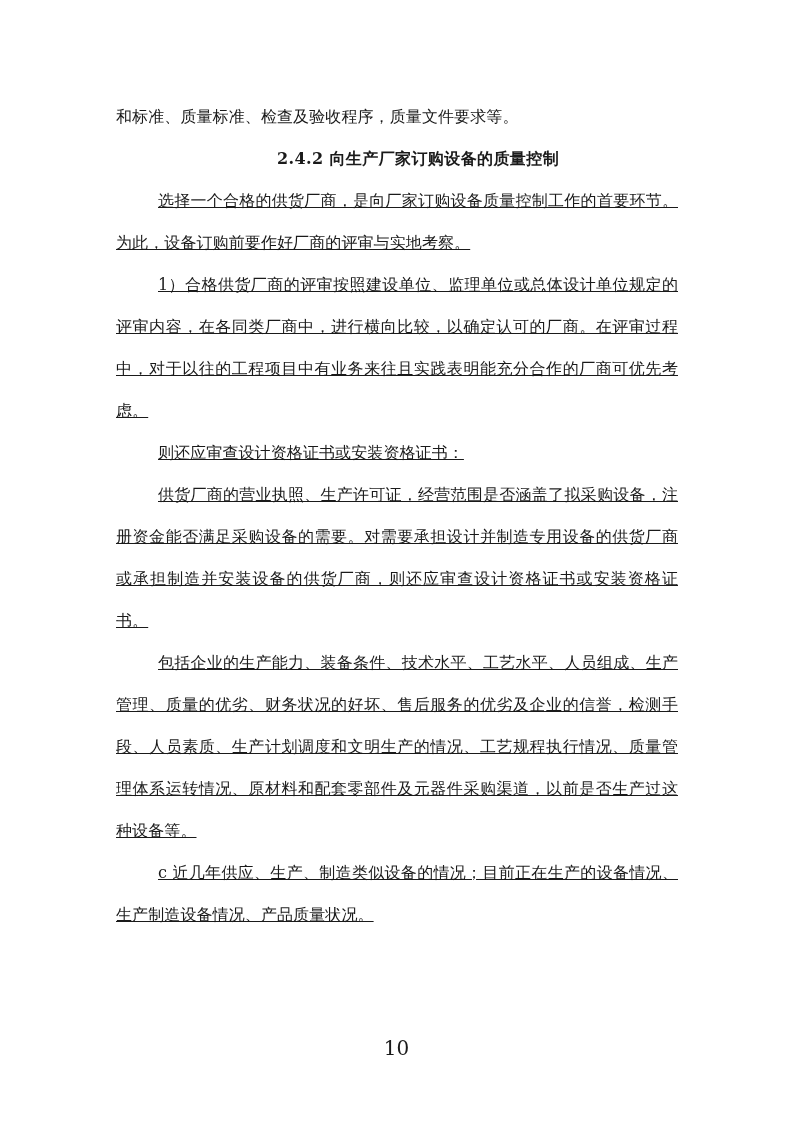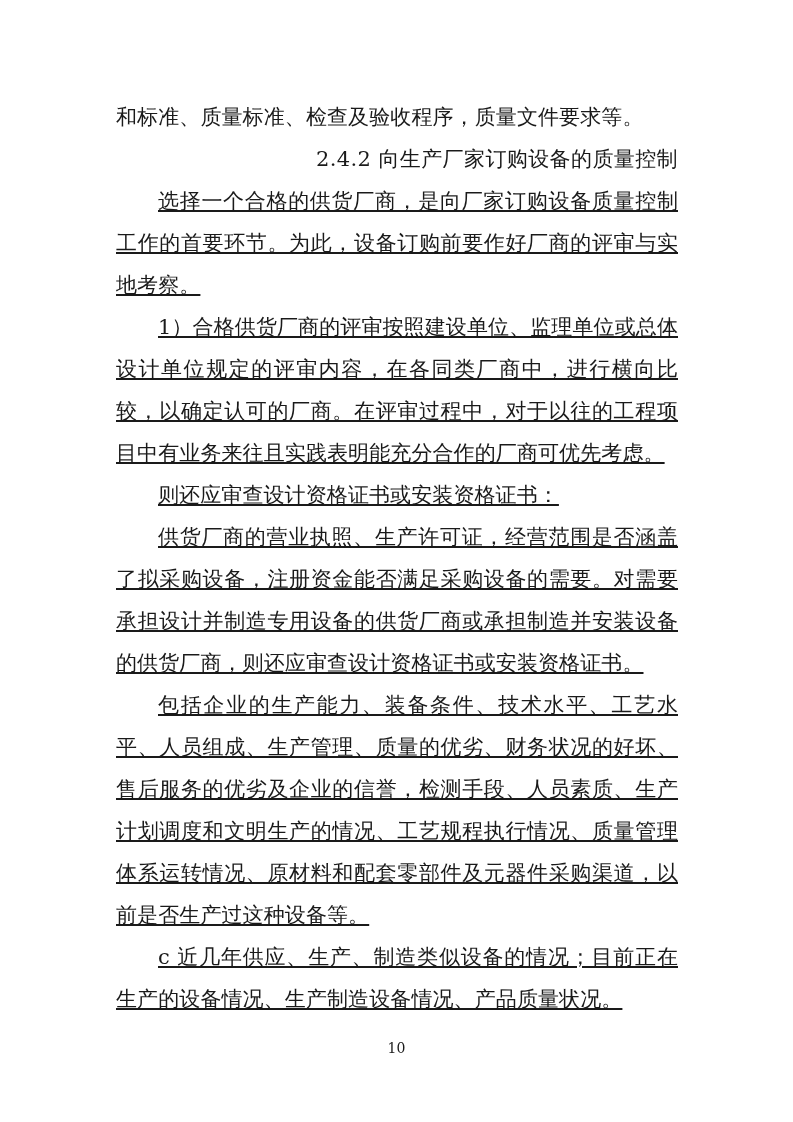--- a/index.html
+++ b/index.html
@@ -23,56 +23,56 @@
   }
   .text-block {
     position: absolute;
     left: 116px;
     top: 96px;
     width: 562px;
   }
   .line,
   .para,
   .heading {
-    font-size: 21px;
+    font-size: 16px;
     line-height: 42px;
     color: #1a1a1a;
     text-align: justify;
     text-justify: inter-ideograph;
     letter-spacing: 0.1px;
     word-break: break-all;
     margin: 0;
   }
   
   .cont {
     text-align: left;
   }
   .heading {
-    font-weight: normal;
+    font-weight: bold;
     text-indent: 42px;
-    text-align: right;
+    text-align: center;
     letter-spacing: 0.4px;
   }
   .para {
     text-indent: 42px;
     text-decoration: underline;
   }
   
   .subitem {
     text-indent: 42px;
     text-align: left;
   }
   .page-number {
     position: absolute;
     left: 0;
     right: 0;
     top: 1038px;
     text-align: center;
     font-family: "DejaVu Serif", "Liberation Serif", serif;
-    font-size: 14px;
+    font-size: 20px;
     line-height: 20px;
     color: #1a1a1a;
   }
 </style>
 </head>
 <body>
 
 <div class="page">
 
   <div class="text-block">

